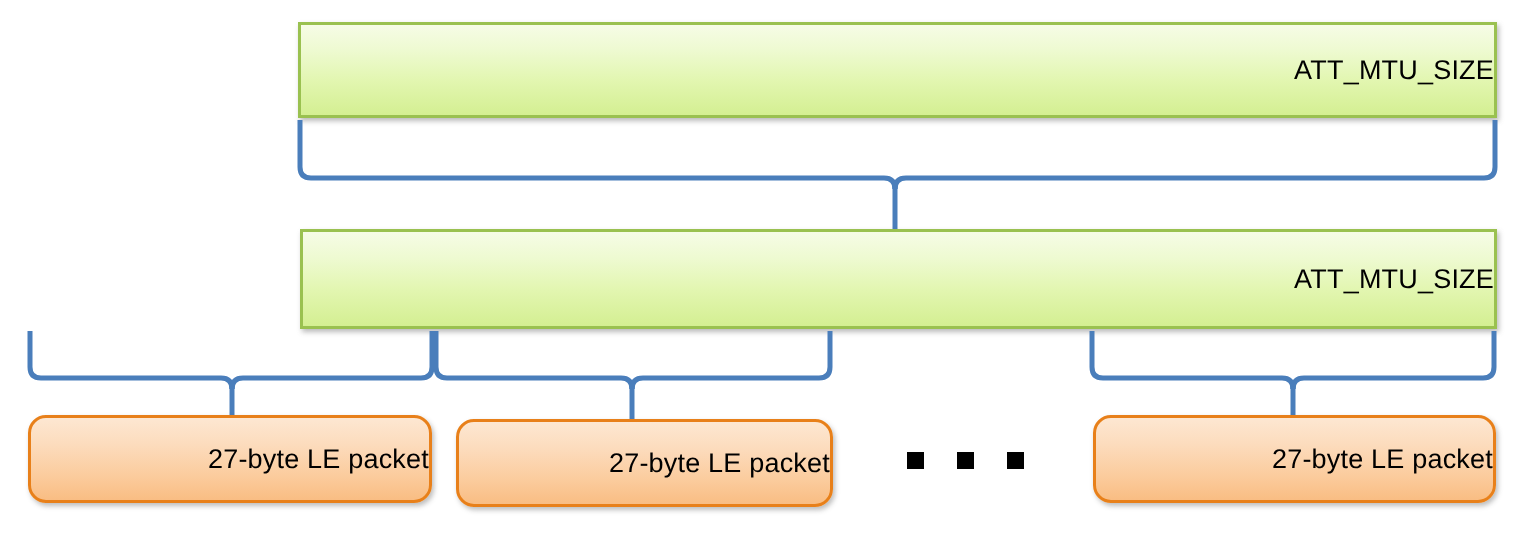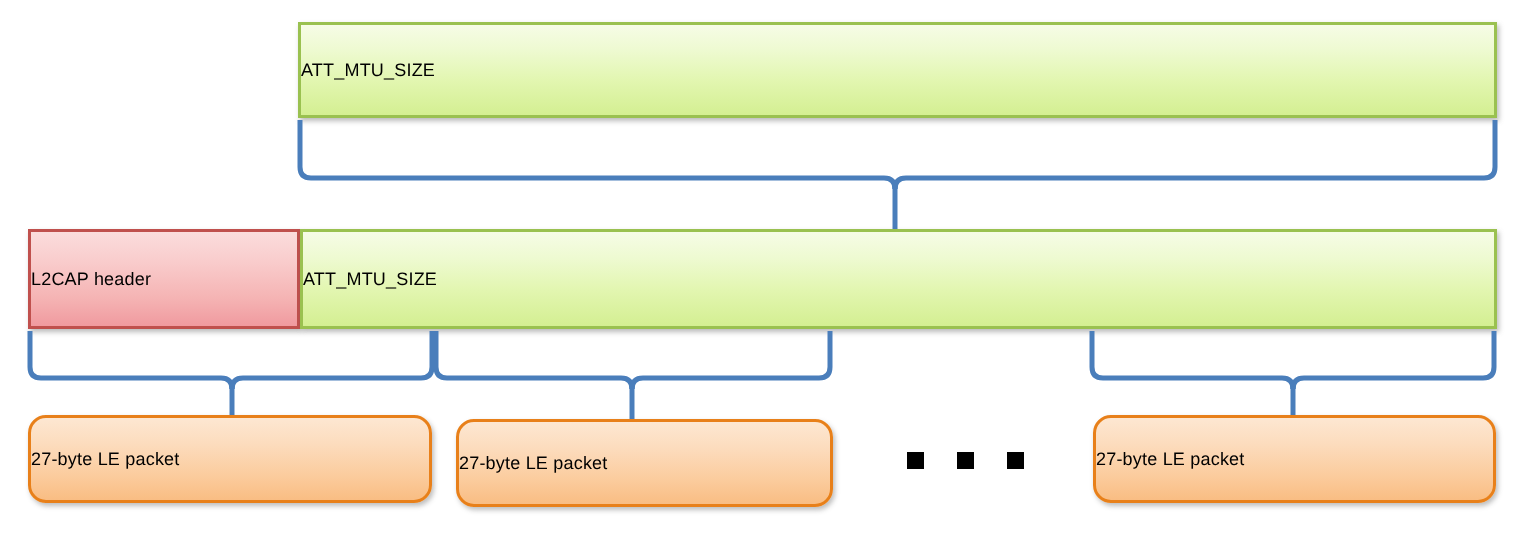--- a/index.html
+++ b/index.html
@@ -17,23 +17,23 @@
     background: #ffffff;
     overflow: hidden;
   }
 
   
   .box {
     position: absolute;
     box-sizing: border-box;
     display: flex;
     align-items: center;
-    justify-content: flex-start;
+    justify-content: flex-end;
     color: #000000;
-    font-size: 18px;
+    font-size: 27px;
     letter-spacing: 0.2px;
     white-space: nowrap;
     text-rendering: geometricPrecision;
   }
 
   
   .box.green {
     border: 3px solid #9ac150;
     background: linear-gradient(to bottom, #f6fce6 0%, #eefad1 28%, #e2f6b0 62%, #d4ef92 100%);
     box-shadow: 2px 3px 5px rgba(90,90,90,0.42);
@@ -85,23 +85,20 @@
     <g fill="none" stroke="#4a7ebb" stroke-width="5" stroke-linecap="butt" stroke-linejoin="round">
 
       <path d="M 300 120 L 300 167 Q 300 178 311 178 L 884 178 Q 895 178 895 189"></path>
 
       <path d="M 1495 120 L 1495 167 Q 1495 178 1484 178 L 906 178 Q 895 178 895 189"></path>
 
       <path d="M 895 186 L 895 229"></path>
     </g>
   </svg>
 
-  <div class="box pink" style="left:28px; top:229px; width:272px; height:100px;">
-    <span>L2CAP header</span>
-  </div>
 
   <div class="box green" style="left:300px; top:229px; width:1197px; height:100px;">
     <span>ATT_MTU_SIZE</span>
   </div>
 
   <svg class="brace-layer" viewBox="0 0 1526 536">
     <g fill="none" stroke="#4a7ebb" stroke-width="5" stroke-linecap="butt" stroke-linejoin="round">
 
       <path d="M 30 331 L 30 367 Q 30 378 41 378 L 221 378 Q 232 378 232 389"></path>
       <path d="M 432 331 L 432 367 Q 432 378 421 378 L 243 378 Q 232 378 232 389"></path>

